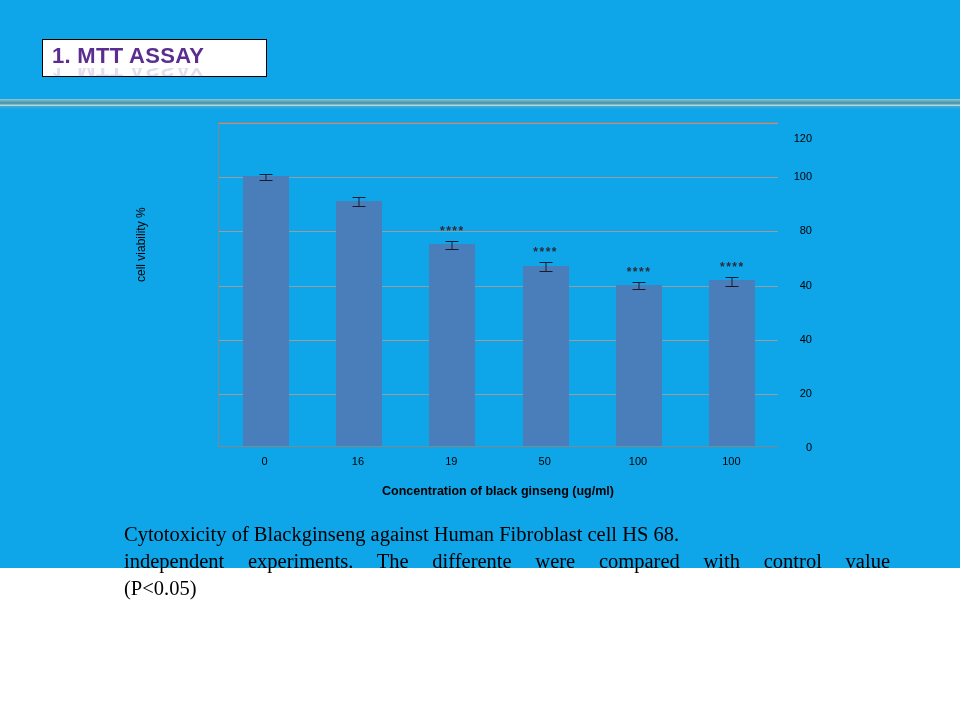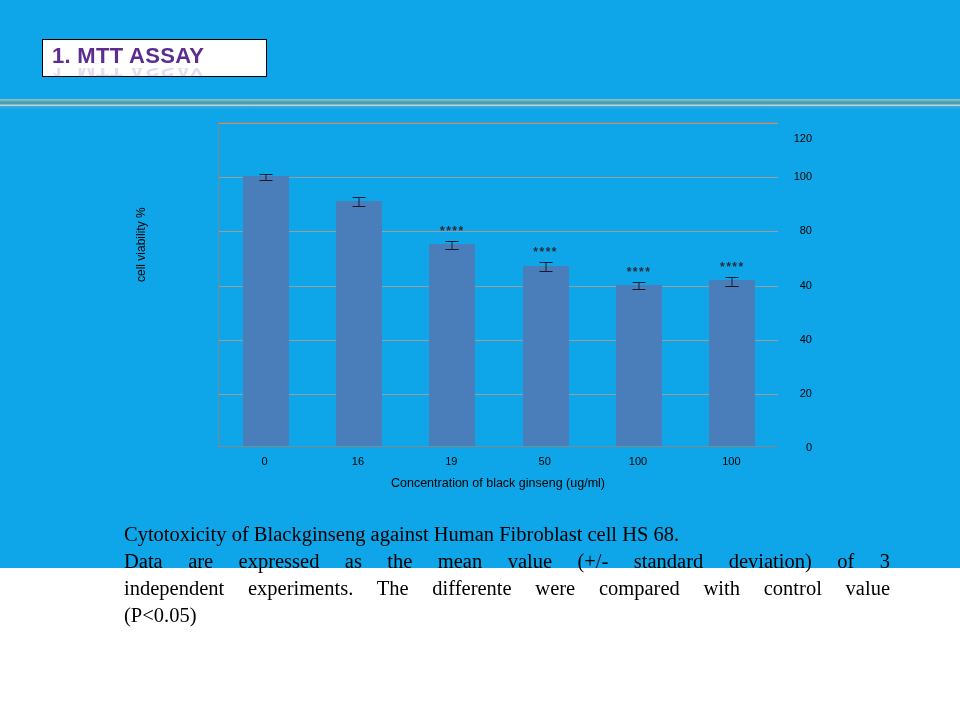--- a/index.html
+++ b/index.html
@@ -187,25 +187,25 @@
     position: absolute;
     top: 343px;
     font-size: 11px;
     color: #000000;
     text-align: center;
     font-family: "Liberation Sans", sans-serif;
   }
   #xlabel {
     position: absolute;
     left: 78px;
-    top: 364px;
+    top: 372px;
     width: 560px;
     text-align: center;
     font-size: 12.5px;
-    font-weight: normal;
+    font-weight: bold;
     color: #000000;
     font-family: "Liberation Sans", sans-serif;
   }
 
   
   #caption {
     position: absolute;
     left: 124px;
     top: 521px;
     width: 766px;
@@ -312,18 +312,17 @@
         <div class="xtick-label" style="left: 358px; width: 93.3333px;">50</div>
         <div class="xtick-label" style="left: 451.333px; width: 93.3333px;">100</div>
         <div class="xtick-label" style="left: 544.667px; width: 93.3333px;">100</div>
       </div>
 
     <div id="xlabel">Concentration of black ginseng (ug/ml)</div>
   </div>
 
   <div id="caption">
     <span class="line">Cytotoxicity of Blackginseng against Human Fibroblast cell HS 68.</span>
-    <span class="line just">Data are expressed as the mean value (+/- standard deviation) of 3</span>
     <span class="line just">independent experiments. The differente were compared with control value</span>
     <span class="line lastline">(P&lt;0.05)</span>
   </div>
 
 </div>
 
 </body></html>

